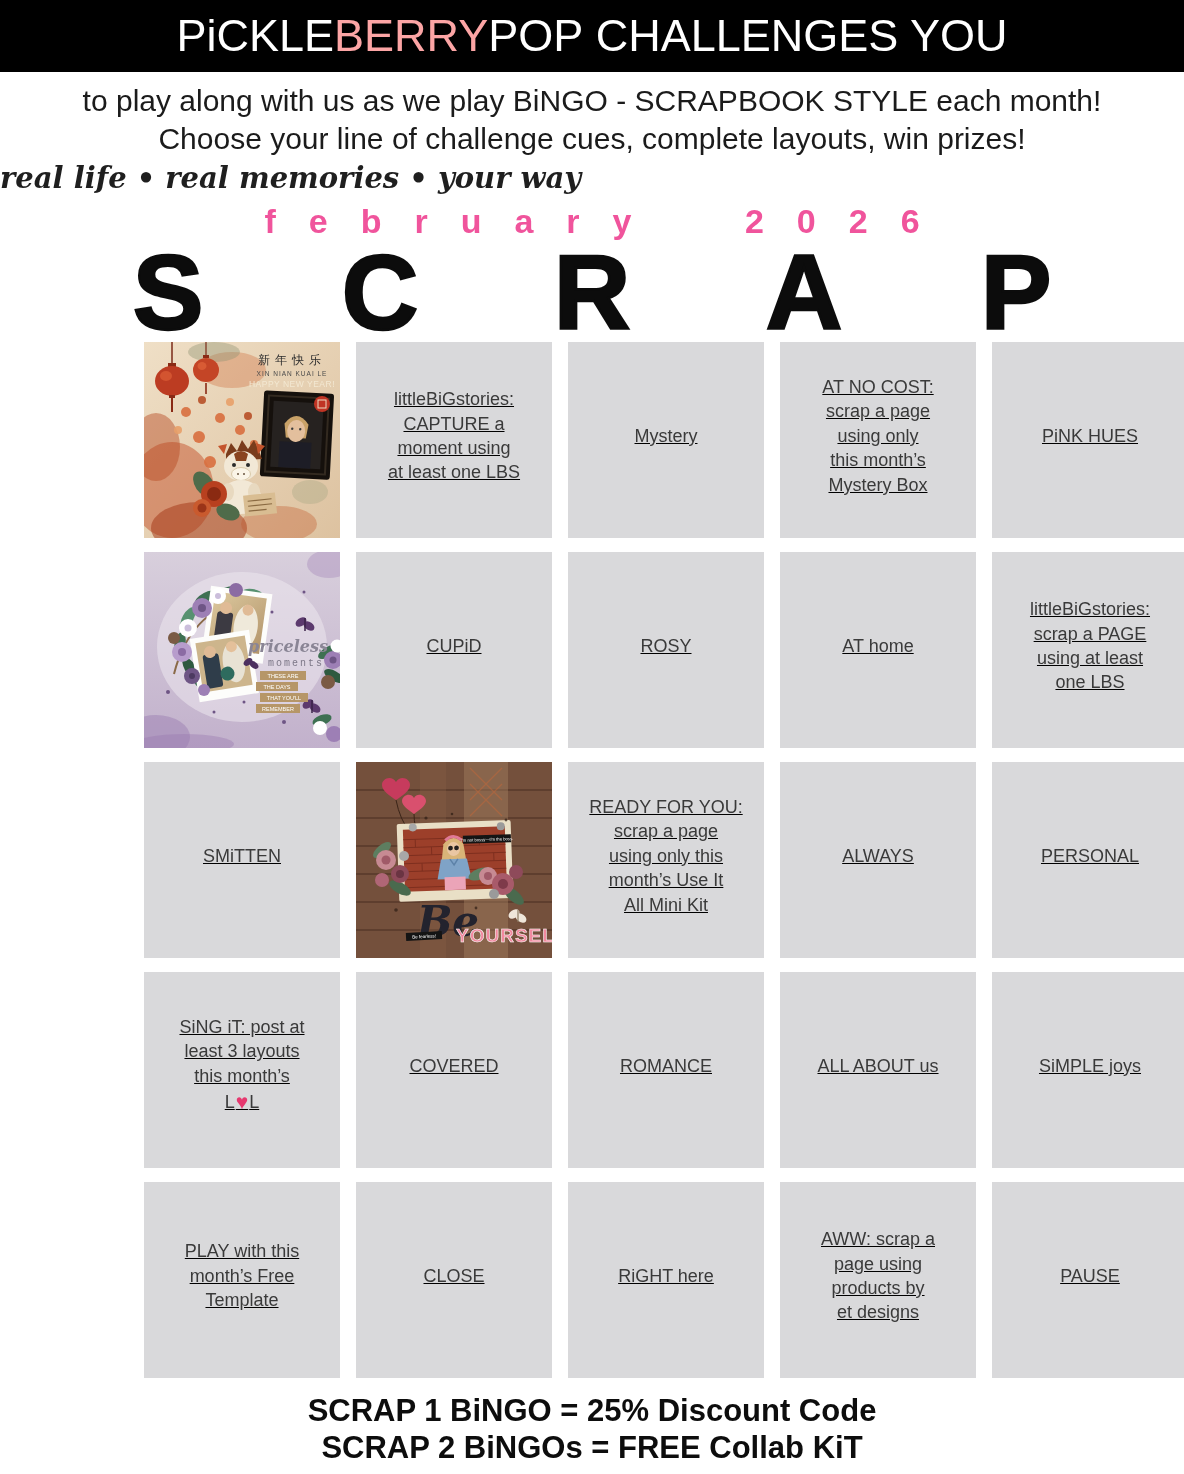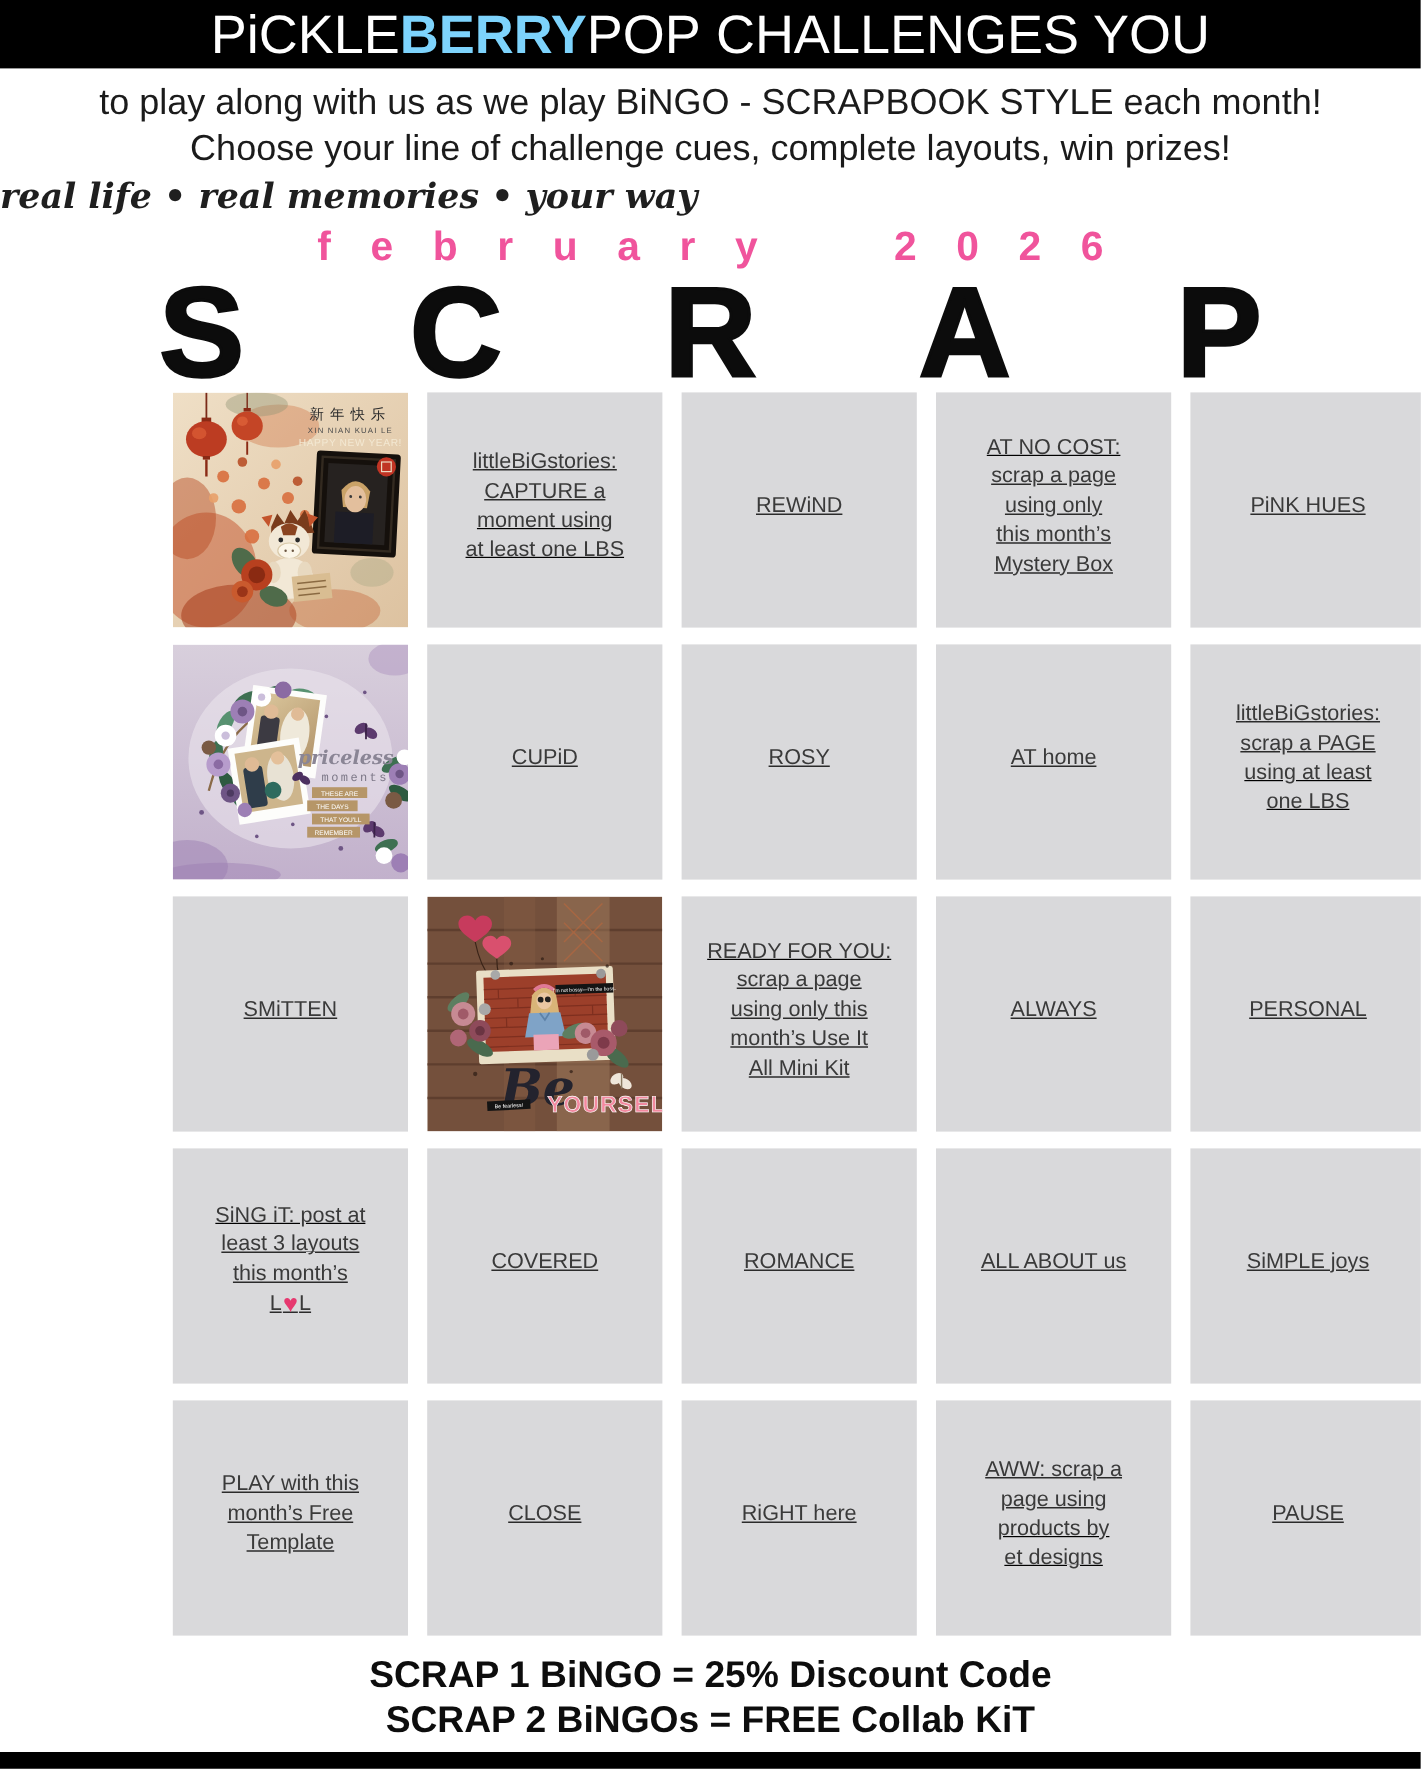--- a/index.html
+++ b/index.html
@@ -2,24 +2,24 @@
 <html><head>
 <meta charset="utf-8">
 <style>
   html,body{margin:0;padding:0;}
   body{
     width:1184px;height:1474px;background:#ffffff;overflow:hidden;
     font-family:"Liberation Sans", sans-serif;
     -webkit-font-smoothing:antialiased;
   }
   .banner{
-    height:57px;background:#000;display:flex;align-items:center;justify-content:center;
+    height:72px;background:#000;display:flex;align-items:center;justify-content:center;
     font-size:45px;color:#fff;font-weight:500;white-space:pre;line-height:58px;
   }
-  .banner .berry{color:#7dd3fc;font-weight:bold;}
+  .banner .berry{color:#fca5a5;}
   .banner .challenges{font-weight:400;}
   .intro{margin-top:10px;}
   .intro-line{
     text-align:center;font-size:30px;line-height:38px;color:#1b1b1b;font-weight:400;
   }
   .tagline{
     text-align:left;font-family:"DejaVu Serif", serif;font-style:italic;font-weight:700;
     font-size:29px;line-height:40px;color:#1f1f1f;
   }
   .month{
@@ -173,21 +173,21 @@
   </g>
 </svg>
 </div>
     <div class="cell text-cell">
       <div class="cell-text">littleBiGstories:
 CAPTURE a
 moment using
 at least one LBS</div>
     </div>
     <div class="cell text-cell">
-      <div class="cell-text">REWiND</div>
+      <div class="cell-text">Mystery</div>
     </div>
     <div class="cell text-cell">
       <div class="cell-text">AT NO COST:
 scrap a page
 using only
 this month’s
 Mystery Box</div>
     </div>
     <div class="cell text-cell">
       <div class="cell-text">PiNK HUES</div>

